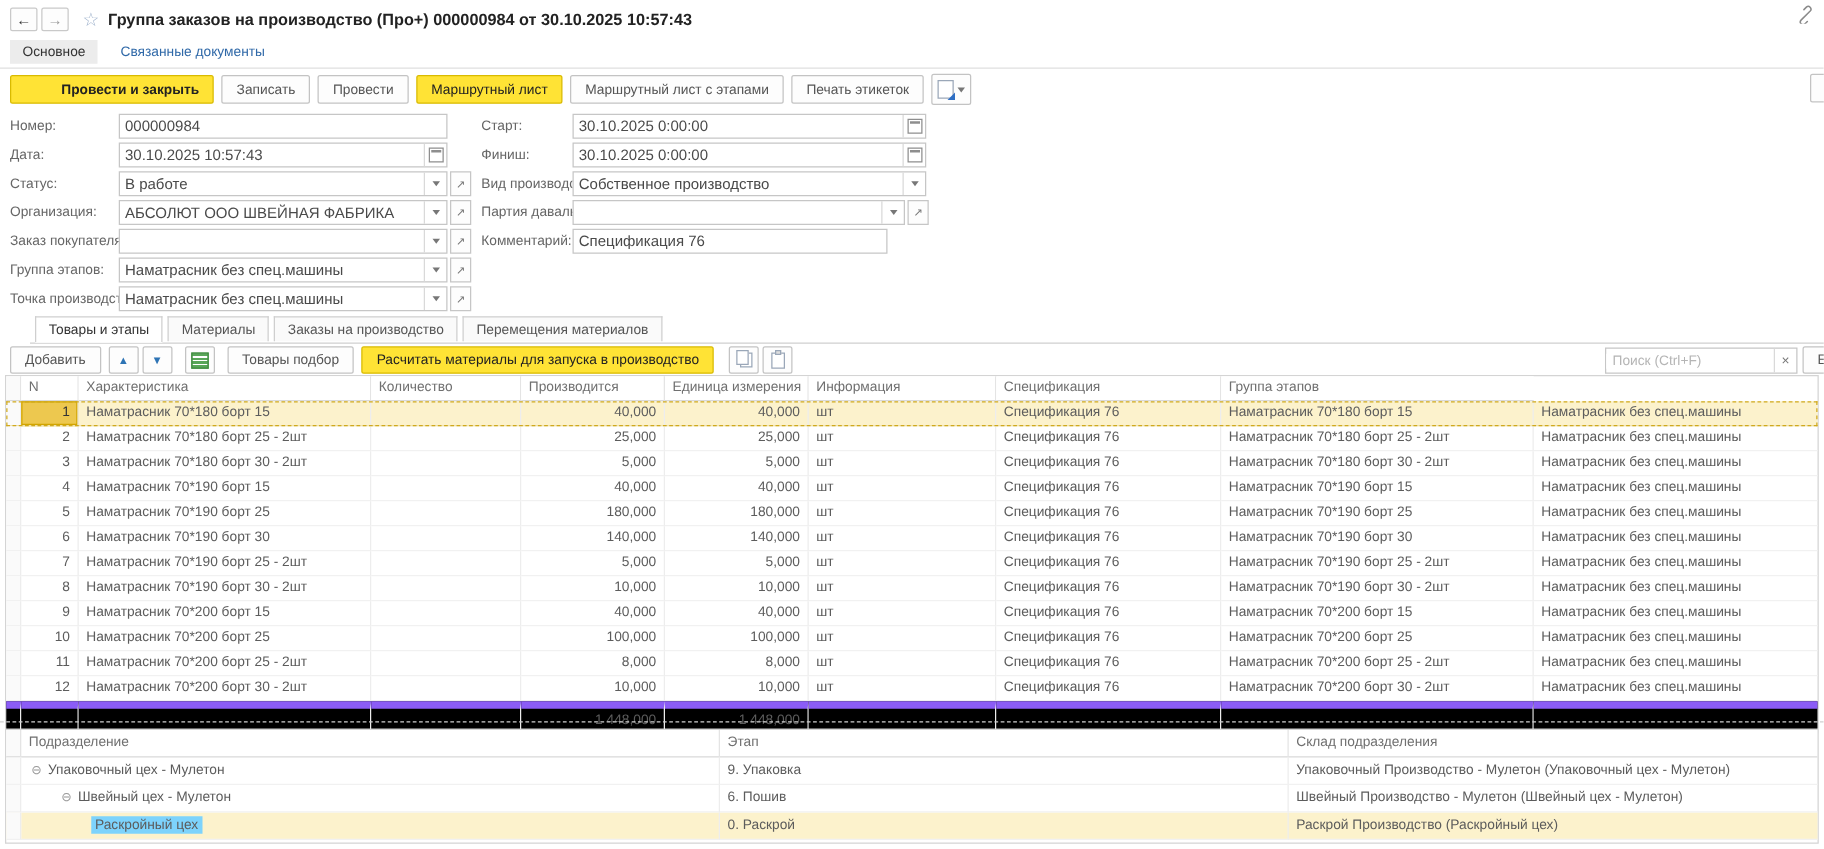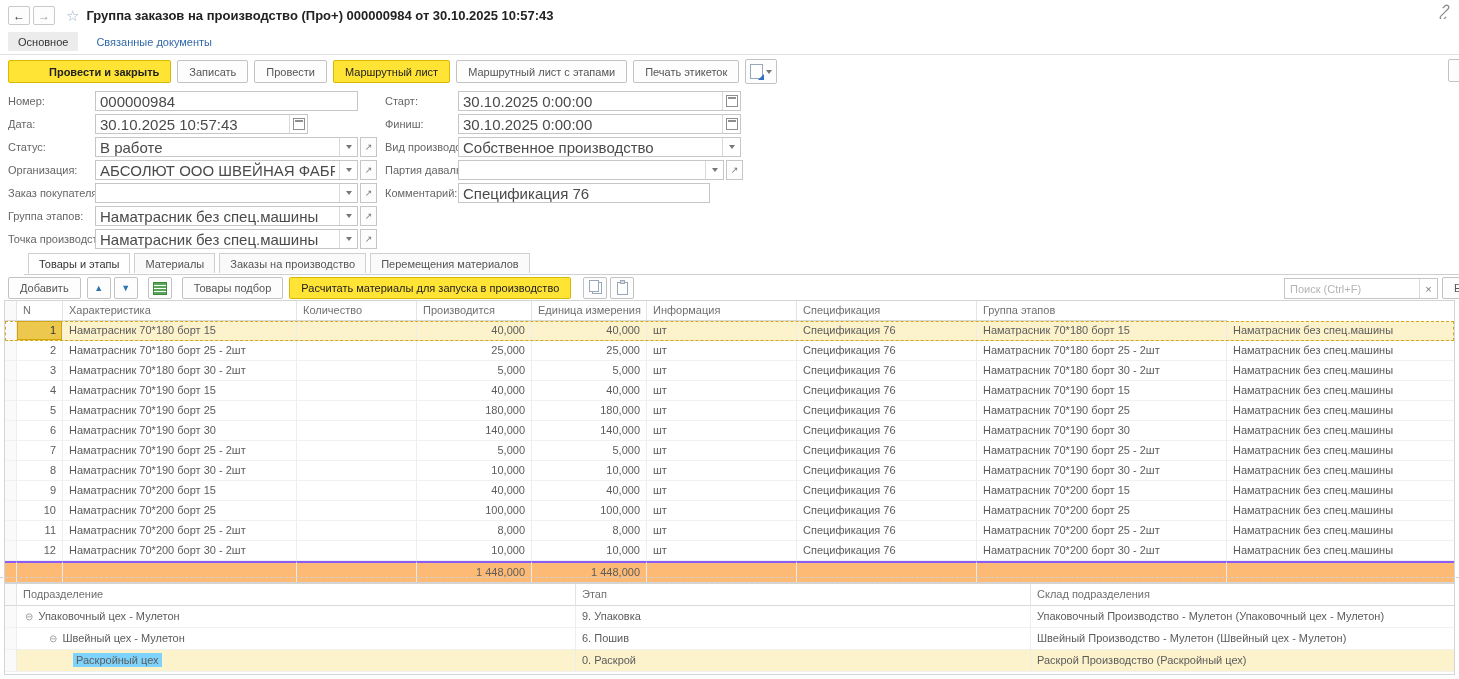--- a/index.html
+++ b/index.html
@@ -30,21 +30,21 @@
            display:inline-flex;align-items:center;gap:3px;}
   .caret{width:0;height:0;border-left:3px solid transparent;border-right:3px solid transparent;border-top:4px solid #777;}
   .ico-doc{position:relative;width:11px;height:13px;border:1px solid #9aa7b8;background:#fff;}
   .ico-doc::after{content:"";position:absolute;right:-2px;bottom:-2px;width:0;height:0;
                   border-left:6px solid transparent;border-bottom:6px solid #2f6fc4;}
 
   
   .frow{display:flex;align-items:center;height:20px;margin-bottom:3px;}
   .flabel{flex:none;white-space:nowrap;color:#666;}
   .fld{display:flex;align-items:center;height:20px;border:1px solid #c6c6c6;background:#fff;box-sizing:border-box;}
-  .fld input{border:0;outline:0;flex:1;min-width:0;font-size:15px;padding:0 4px;color:#4a4a4a;
+  .fld input{border:0;outline:0;flex:1;min-width:0;font-size:12px;padding:0 4px;color:#4a4a4a;
              font-family:inherit;background:transparent;}
   .fbtn{flex:none;width:17px;height:18px;border-left:1px solid #d9d9d9;display:flex;align-items:center;
         justify-content:center;color:#777;cursor:default;}
   .openbtn{flex:none;width:17px;height:20px;margin-left:2px;border:1px solid #c6c6c6;background:#fdfdfd;
            display:flex;align-items:center;justify-content:center;color:#777;font-size:9px;box-sizing:border-box;}
   .ico-cal{position:relative;width:10px;height:10px;border:1px solid #8e8e8e;background:#fff;}
   .ico-cal::before{content:"";position:absolute;left:1px;right:1px;top:1px;height:2px;background:#8e8e8e;}
 
   
   .sectabs{left:0;top:252px;width:100%;height:22px;border-bottom:1px solid #cfcfcf;margin-left:24px;}
@@ -71,21 +71,21 @@
   .gtable{left:4px;top:300px;width:1451px;border:1px solid #d4d4d4;box-sizing:border-box;background:#fff;}
   .grow{display:grid;grid-template-columns:12px 46px 234px 120px 115px 115px 150px 180px 250px minmax(0,1fr);}
   .gcell{height:19px;line-height:19px;padding:0 6px;border-right:1px solid #ededed;border-bottom:1px solid #f1f1f1;
          overflow:hidden;white-space:nowrap;color:#5c5c5c;}
   .ghead .gcell{color:#707070;border-bottom:1px solid #d9d9d9;border-right:1px solid #e4e4e4;background:#fff;}
   .gcell.num{text-align:right;}
   .gcell.strip{padding:0;background:#fafafa;}
   .grow.sel{background:#fcf2cc;outline:1px dashed #cfa91e;outline-offset:-1px;}
   .grow.sel .gcell{border-bottom-color:#f0e2b0;}
   .grow.sel .gcell.ncell{background:#edc84f;box-shadow:inset 0 0 0 1px #d2a500;color:#333;}
-  .gtotals .gcell{background:#fdba74;border-top:2px solid #8b5cf6;border-bottom:none;}
+  .gtotals .gcell{background:#000000;border-top:6px solid #8b5cf6;border-bottom:none;}
 
   
   .splitter{left:0;top:577px;width:100%;border-top:1px dashed #cfcfcf;height:0;}
   .stable{left:4px;top:583px;width:1451px;height:92px;border:1px solid #d4d4d4;box-sizing:border-box;background:#fff;}
   .srow{display:grid;grid-template-columns:12px 559px 455px minmax(0,1fr);}
   .scell{height:21px;line-height:21px;padding:0 6px;border-right:1px solid #ededed;border-bottom:1px solid #f1f1f1;
          overflow:hidden;white-space:nowrap;color:#5c5c5c;}
   .shead .scell{color:#707070;border-bottom:1px solid #d9d9d9;border-right:1px solid #e4e4e4;}
   .scell.strip{padding:0;background:#fafafa;}
   .srow.sel{background:#fcf2cc;}
@@ -131,21 +131,21 @@
 
 <div class="abs" style="left:8px;top:91px;width:370px;" id="form-left">
     <div class="frow">
       <span class="flabel" style="width: 87px;">Номер:</span>
       <span class="fld" style="width: 263px;">
         <input value="000000984" style="">
       </span>
     </div>
     <div class="frow">
       <span class="flabel" style="width: 87px;">Дата:</span>
-      <span class="fld" style="width: 213px; gap: 32px;">
+      <span class="fld" style="width: 263px; gap: 32px;">
         <input value="30.10.2025 10:57:43" style="">
         <span class="fbtn">
           <span class="ico-cal"></span>
         </span>
       </span>
     </div>
     <div class="frow">
       <span class="flabel" style="width: 87px;">Статус:</span>
       <span class="fld" style="width: 263px;">
         <input value="В работе" style="">

